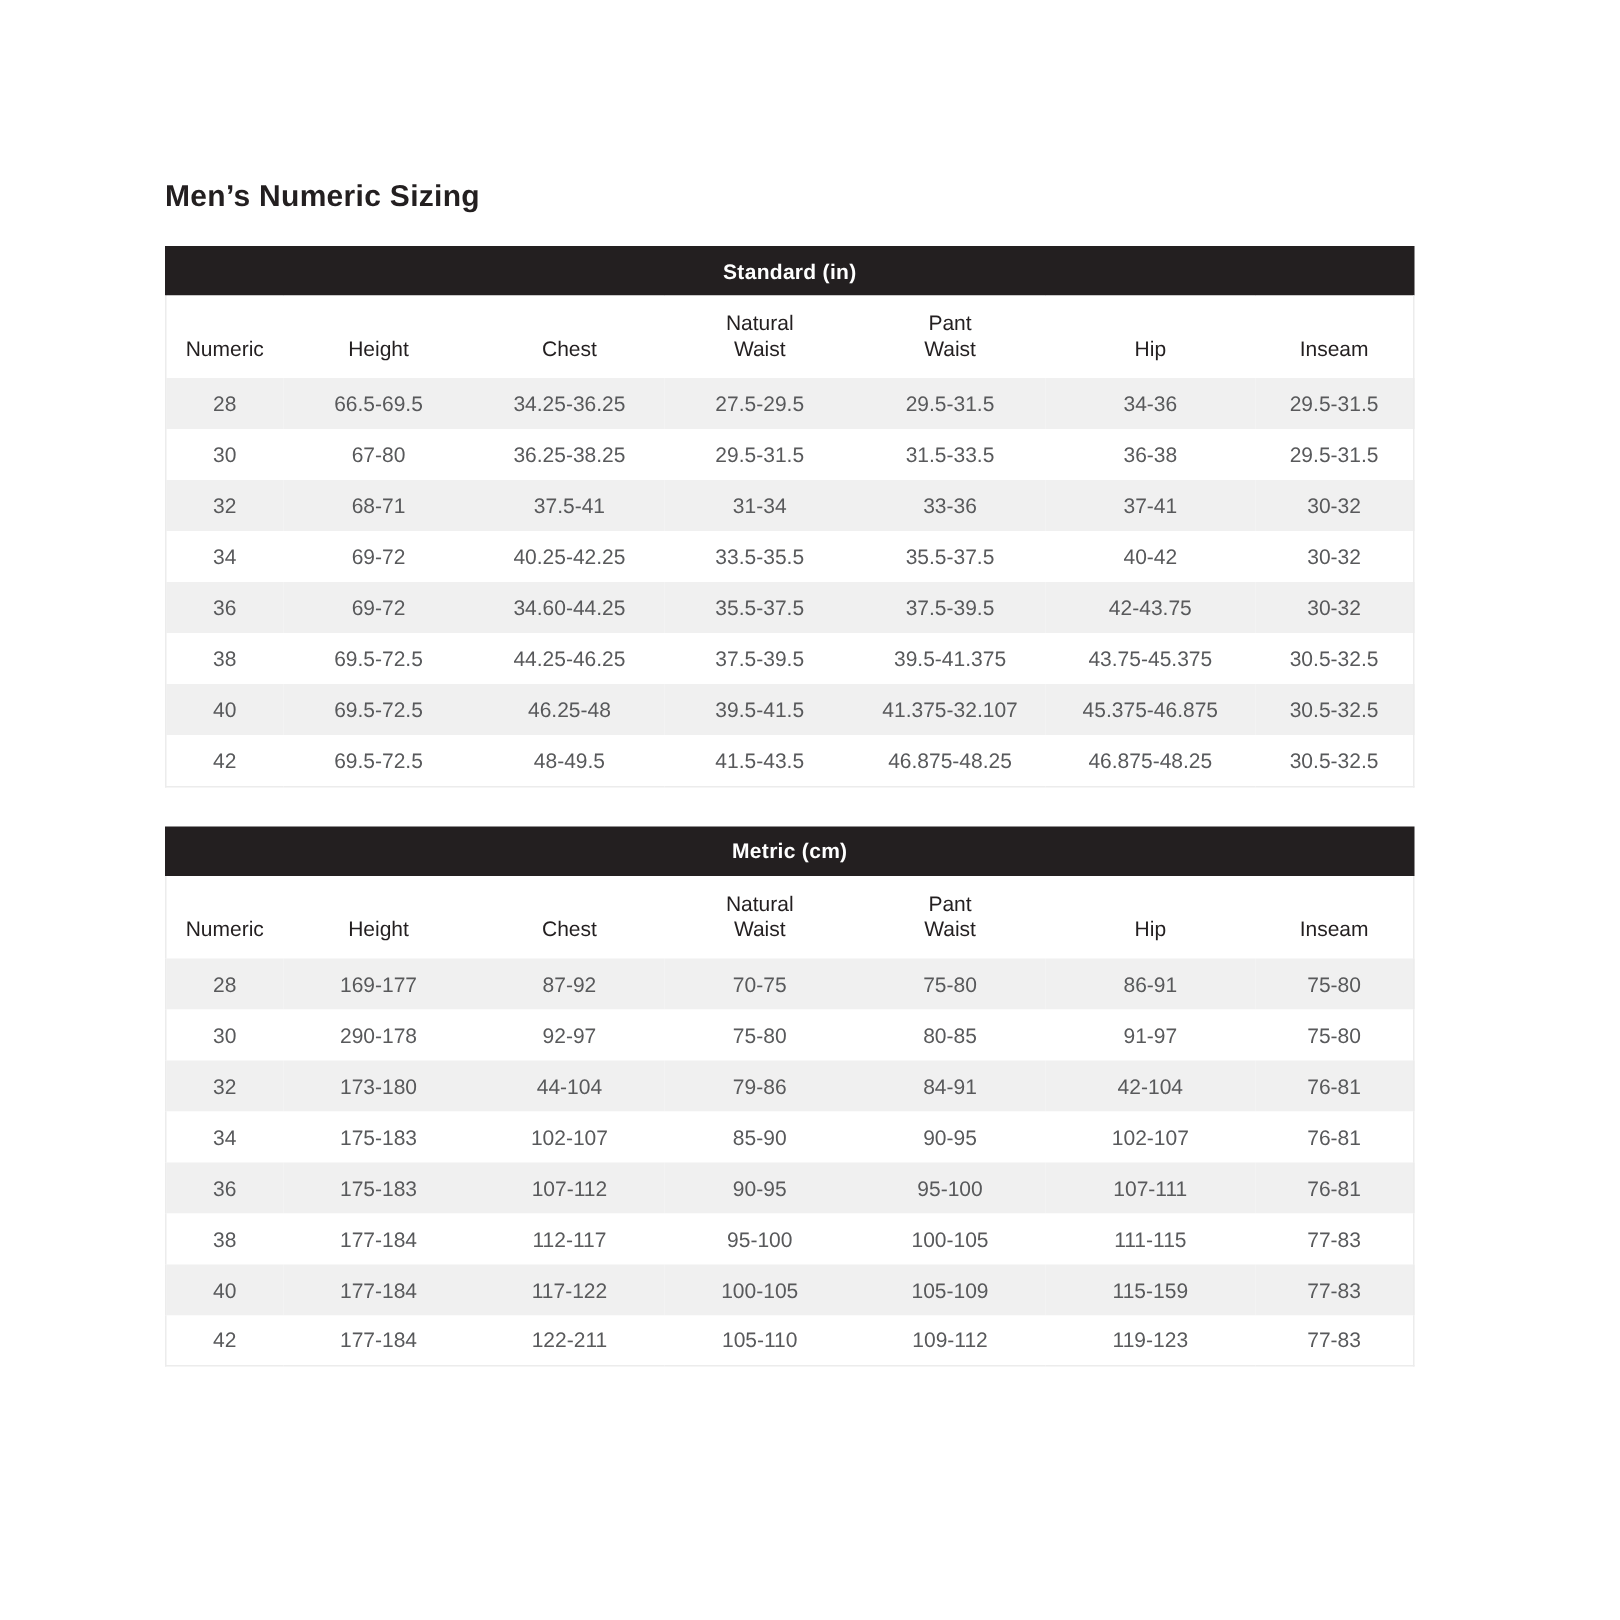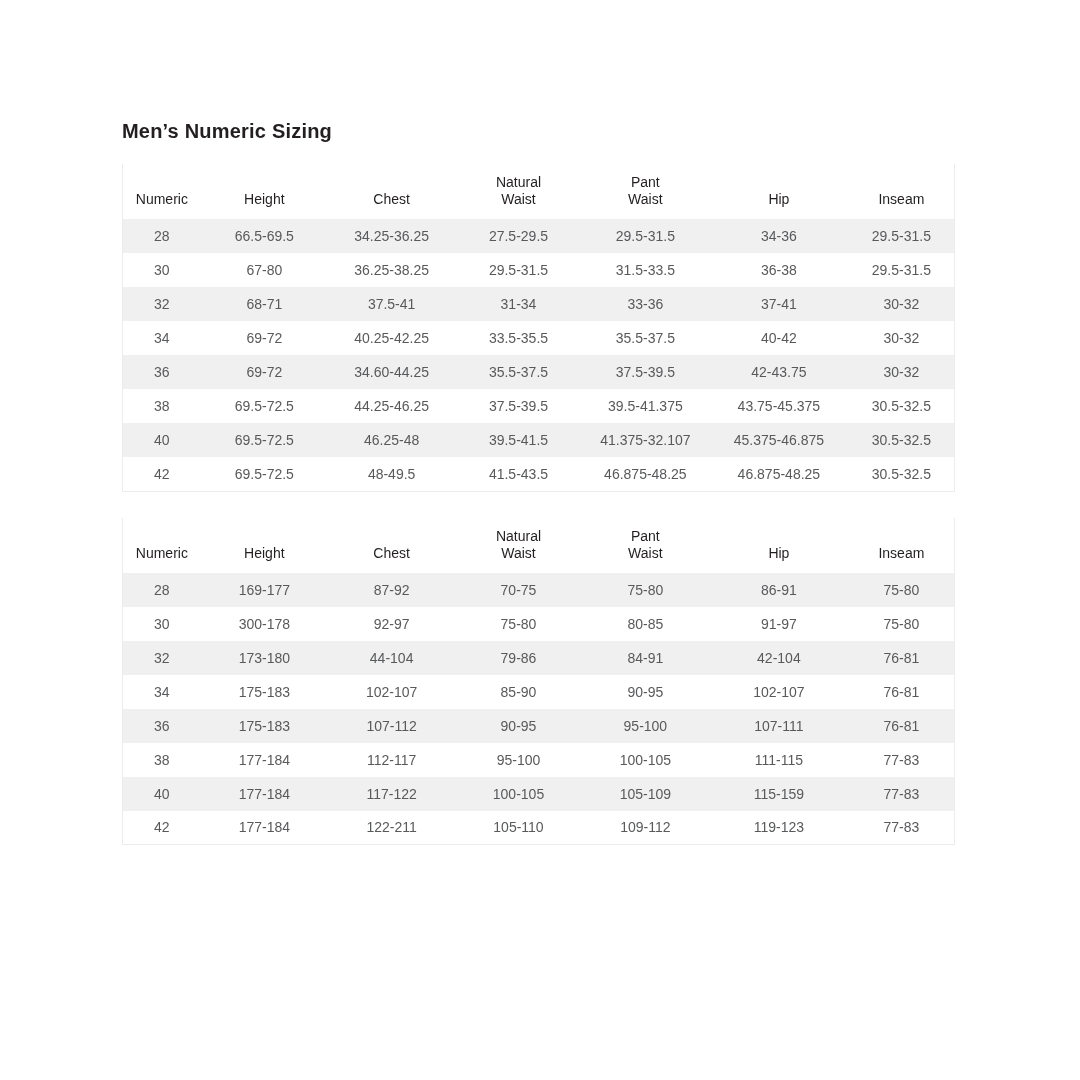--- a/index.html
+++ b/index.html
@@ -6,21 +6,21 @@
   html, body {
     margin: 0; padding: 0;
     width: 1080px; height: 1080px;
     background: #ffffff;
     font-family: "Liberation Sans", sans-serif;
     color: #231f20;
     overflow: hidden;
   }
   .page {
     position: absolute;
-    left: 122px; top: 120px;
+    left: 110px; top: 120px;
     width: 833px;
   }
   .page-title {
     margin: 0 0 22px 0;
     font-size: 20px;
     line-height: 22px;
     font-weight: 700;
     color: #231f20;
     letter-spacing: 0.2px;
   }
@@ -75,20 +75,23 @@
   col.c6 { width: 12.7%; }
 </style>
 </head>
 <body>
 
 <div class="page">
 
   <h1 class="page-title">Men’s Numeric Sizing</h1>
 
   <section class="table-section">
+    <div class="title-bar">
+      <span class="bar-label">Standard (in)</span>
+    </div>
     <table class="size-table">
       <colgroup>
         <col class="c0">
           <col class="c1">
           <col class="c2">
           <col class="c3">
           <col class="c4">
           <col class="c5">
           <col class="c6">
       </colgroup>
@@ -174,20 +177,23 @@
             <td>41.5-43.5</td>
             <td>46.875-48.25</td>
             <td>46.875-48.25</td>
             <td>30.5-32.5</td>
           </tr>
         </tbody>
     </table>
   </section>
 
   <section class="table-section">
+    <div class="title-bar">
+      <span class="bar-label">Metric (cm)</span>
+    </div>
     <table class="size-table">
       <colgroup>
         <col class="c0">
           <col class="c1">
           <col class="c2">
           <col class="c3">
           <col class="c4">
           <col class="c5">
           <col class="c6">
       </colgroup>
@@ -207,21 +213,21 @@
             <td>28</td>
             <td>169-177</td>
             <td>87-92</td>
             <td>70-75</td>
             <td>75-80</td>
             <td>86-91</td>
             <td>75-80</td>
           </tr>
           <tr>
             <td>30</td>
-            <td>300-178</td>
+            <td>290-178</td>
             <td>92-97</td>
             <td>75-80</td>
             <td>80-85</td>
             <td>91-97</td>
             <td>75-80</td>
           </tr>
           <tr>
             <td>32</td>
             <td>173-180</td>
             <td>44-104</td>

